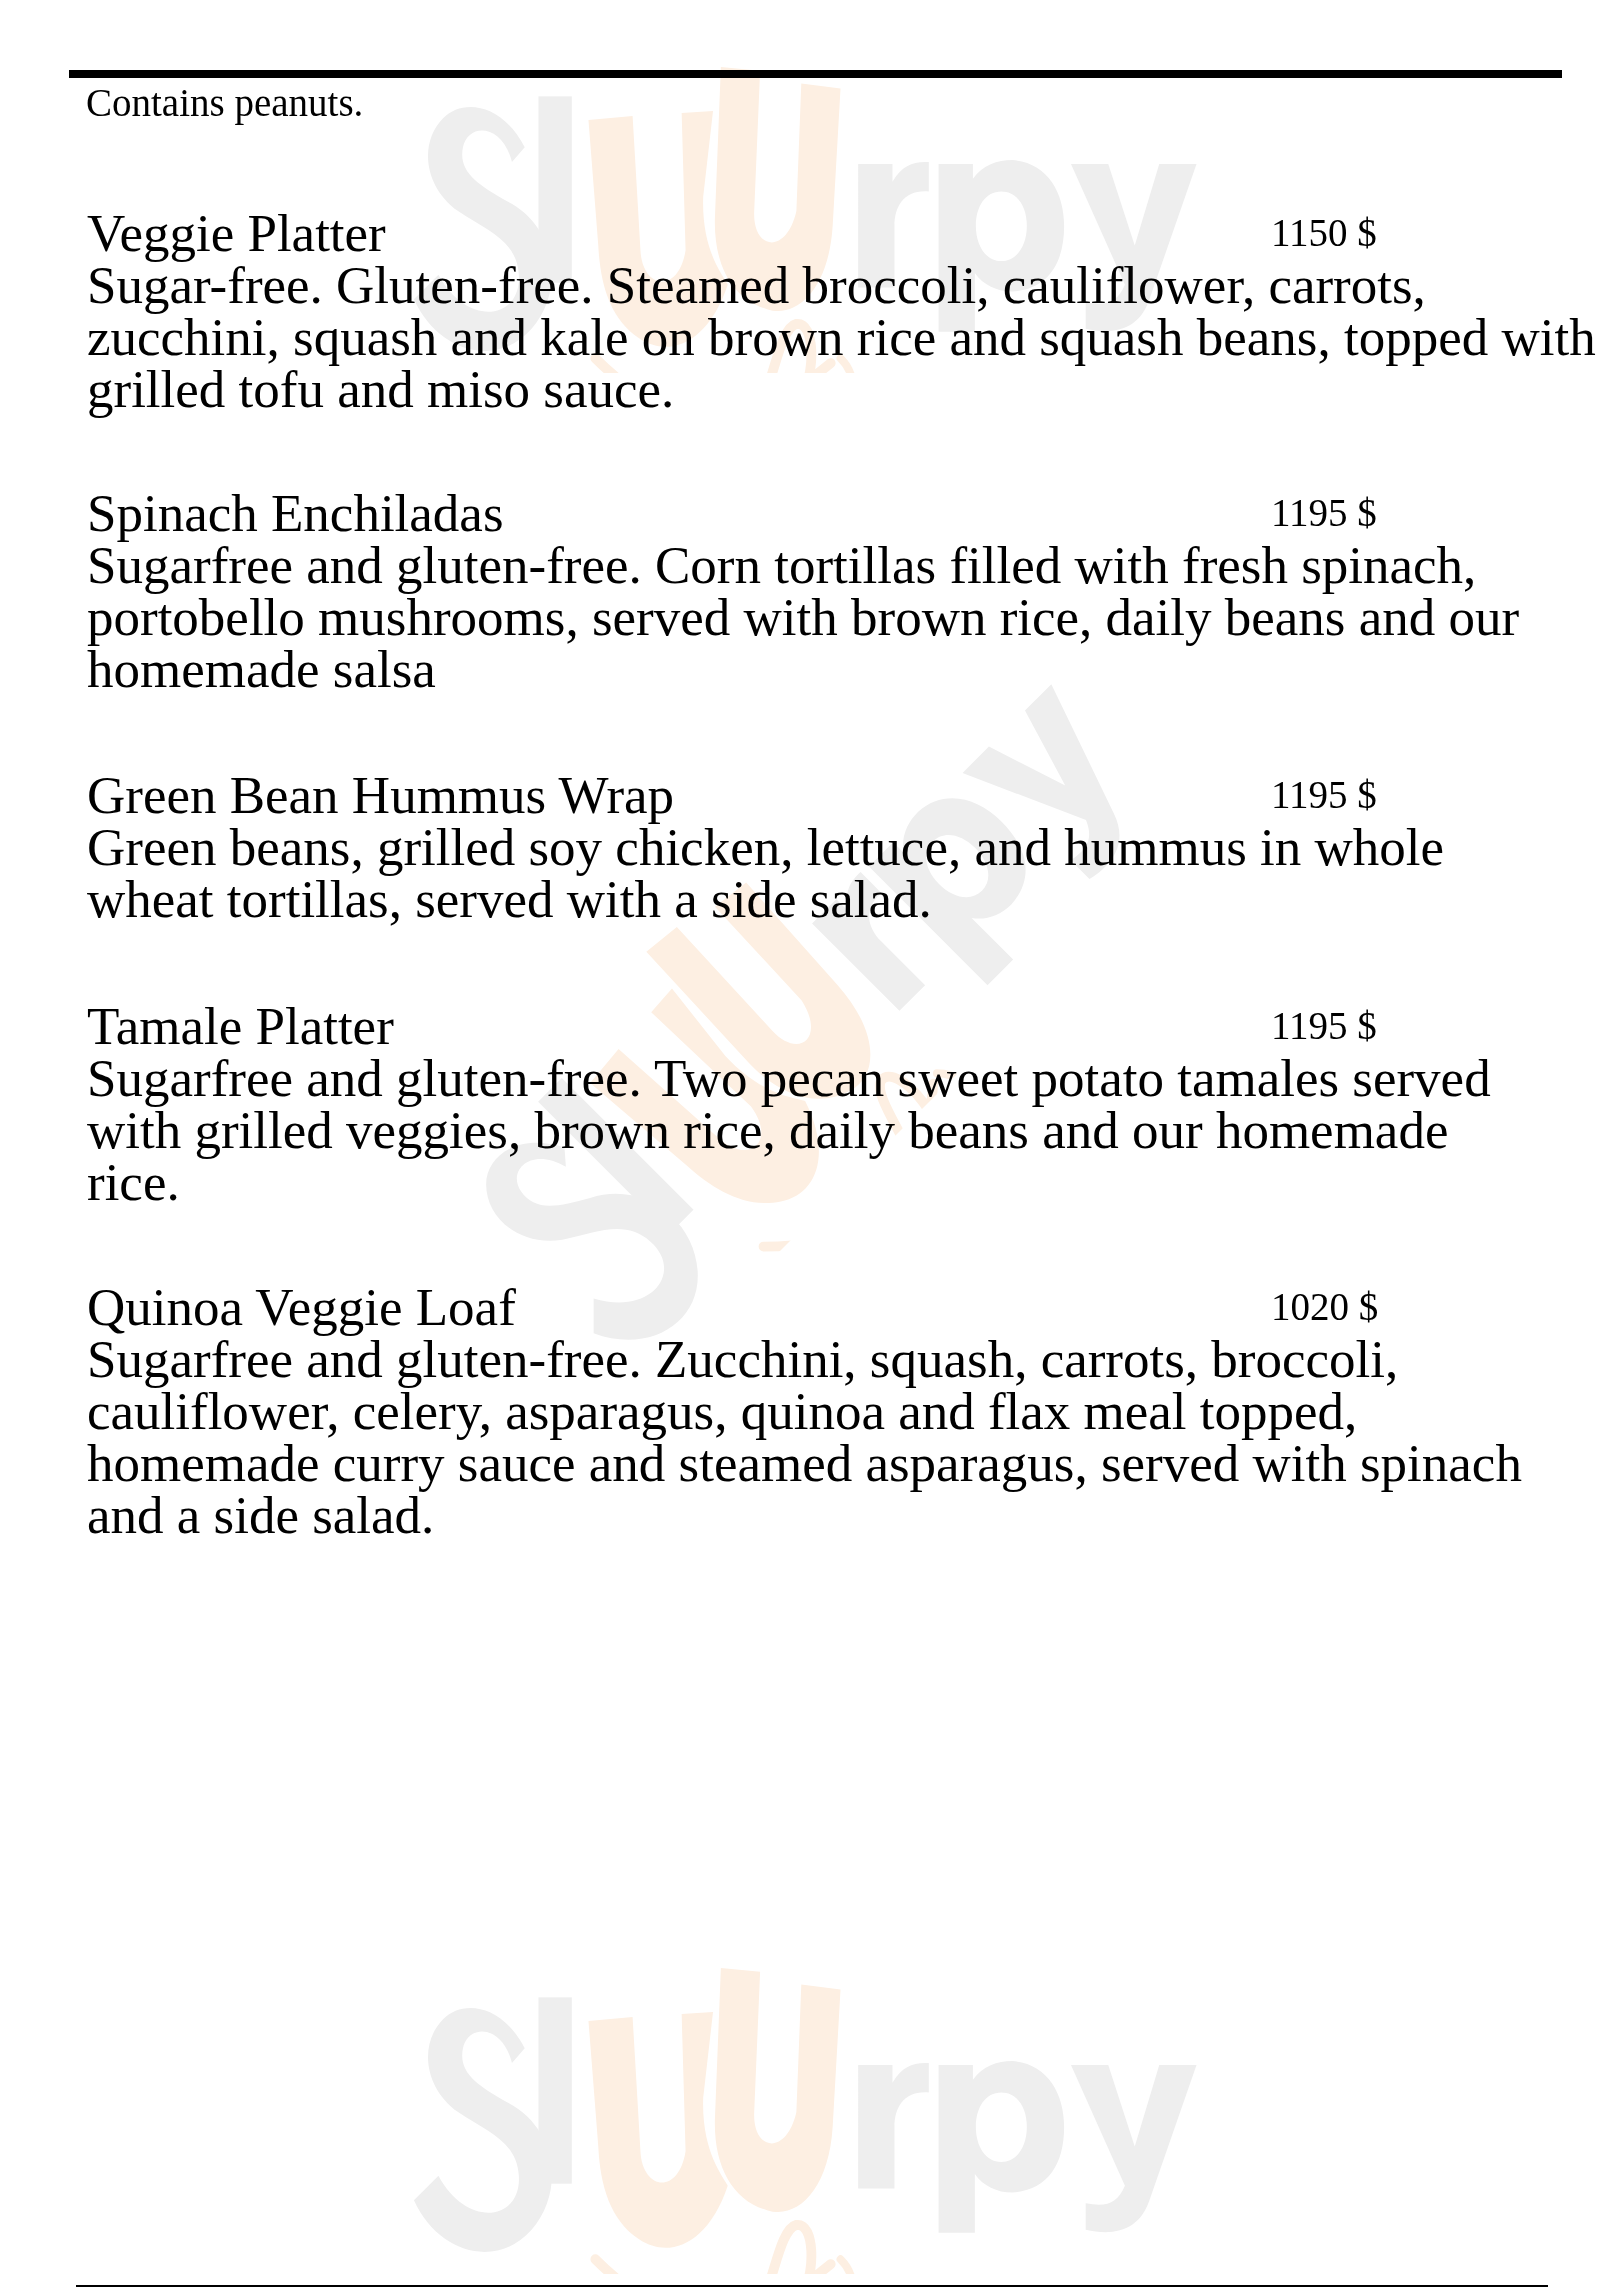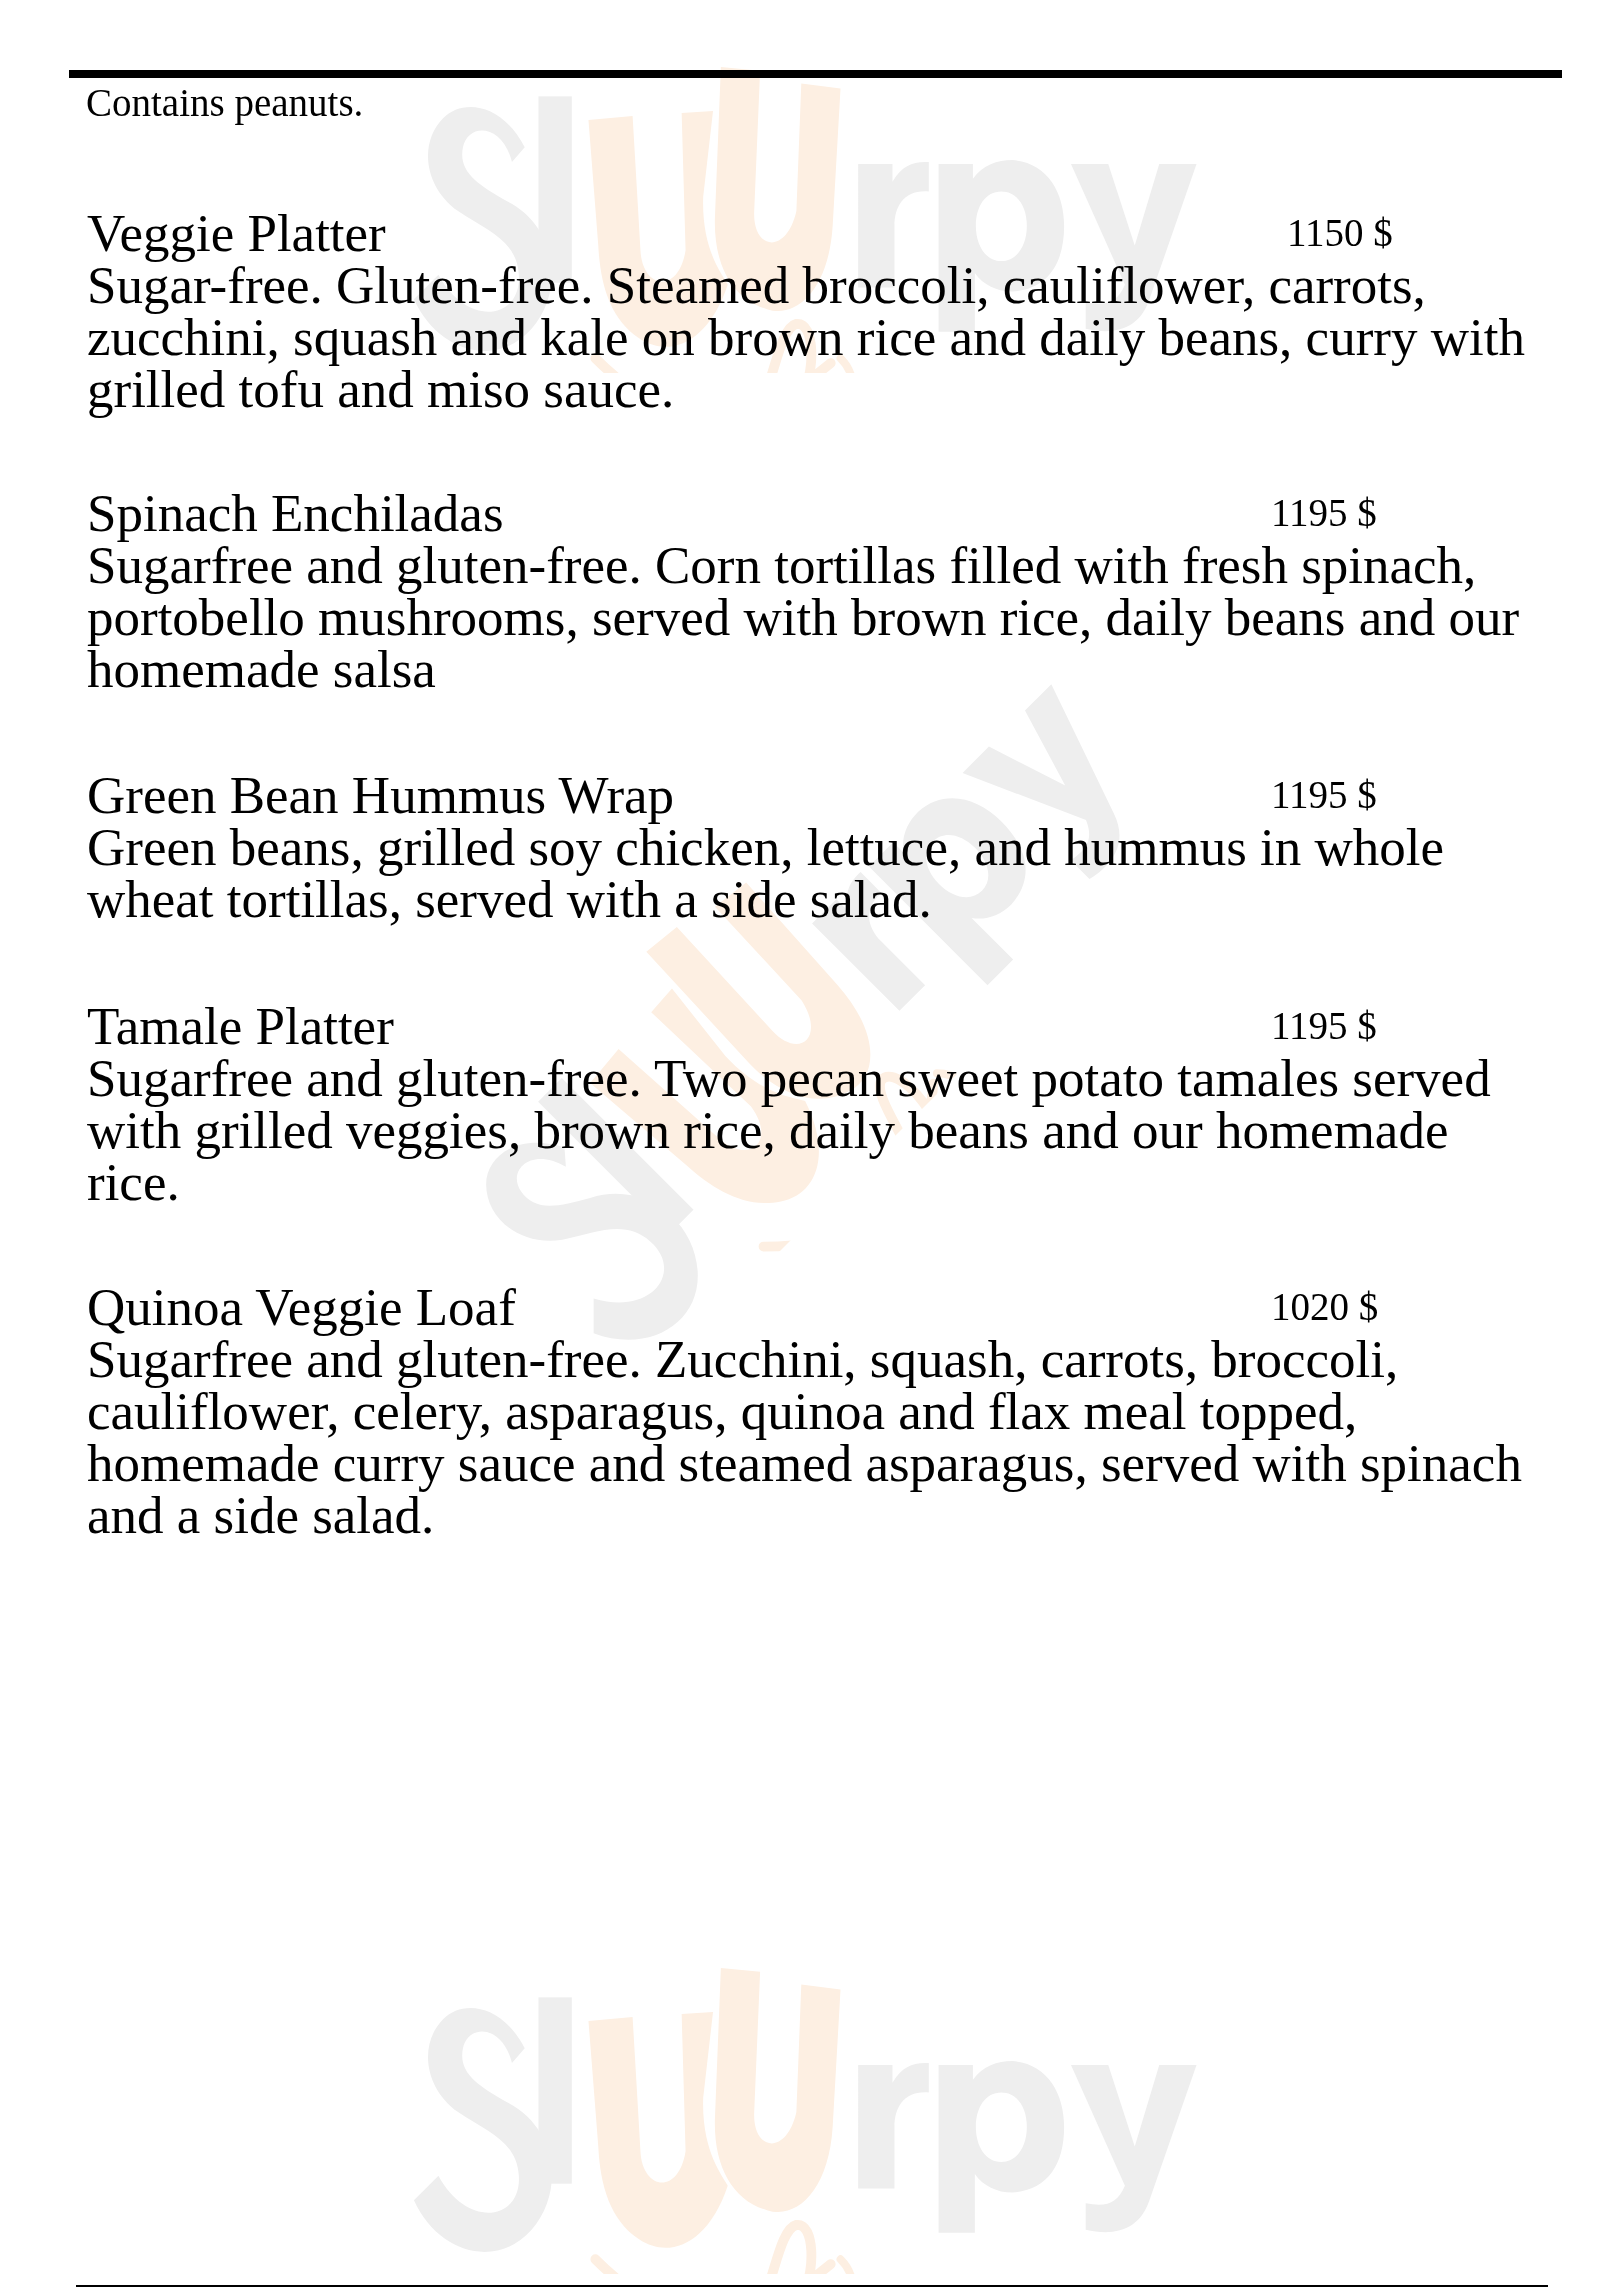--- a/index.html
+++ b/index.html
@@ -54,24 +54,24 @@
     <use href="#sluurpy-logo"></use>
   </svg>
 
   <div class="rule-top"></div>
 
   <div class="text" style="left:86px; top:77px;">Contains peanuts.</div>
 
   <div class="item" style="top:207px;">
     <span class="name">Veggie Platter</span>
     <span class="line">Sugar-free. Gluten-free. Steamed broccoli, cauliflower, carrots,</span>
-    <span class="line">zucchini, squash and kale on brown rice and daily beans, curry with</span>
+    <span class="line">zucchini, squash and kale on brown rice and squash beans, topped with</span>
     <span class="line">grilled tofu and miso sauce.</span>
   </div>
-  <div class="price" style="top:207px;margin-left:16px;">1150 $</div>
+  <div class="price" style="top:207px;">1150 $</div>
 
   <div class="item" style="top:487px;">
     <span class="name">Spinach Enchiladas</span>
     <span class="line">Sugarfree and gluten-free. Corn tortillas filled with fresh spinach,</span>
     <span class="line">portobello mushrooms, served with brown rice, daily beans and our</span>
     <span class="line">homemade salsa</span>
   </div>
   <div class="price" style="top:487px;">1195 $</div>
 
   <div class="item" style="top:769px;">

